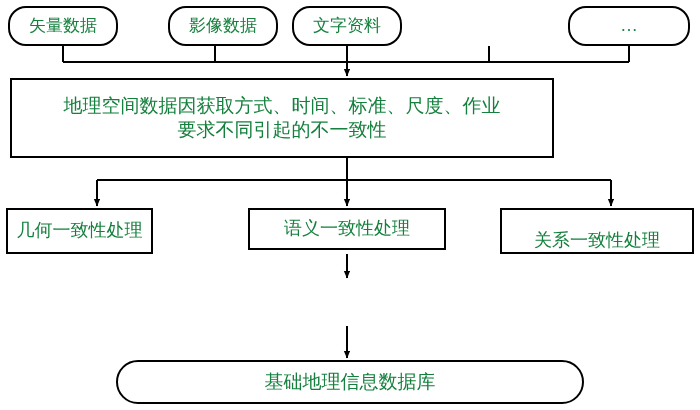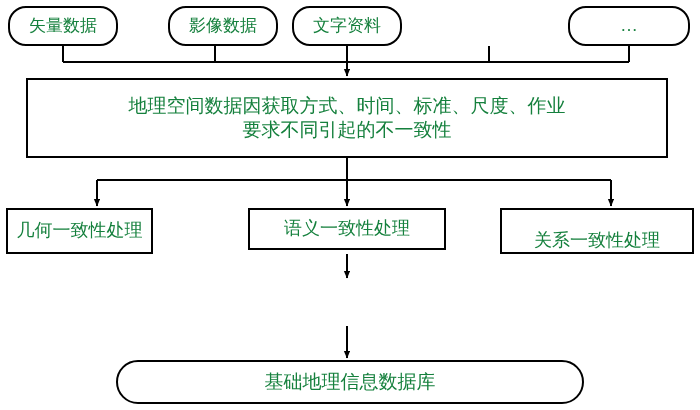--- a/index.html
+++ b/index.html
@@ -103,21 +103,21 @@
   <div class="node rounded src" style="left:152px; width:110px;margin-left:16px;">
     <span class="lbl">影像数据</span>
   </div>
   <div class="node rounded src" style="left:292px; width:110px;">
     <span class="lbl">文字资料</span>
   </div>
   <div class="node rounded src" style="left:568px; width:122px;">
     <span class="lbl">…</span>
   </div>
 
-  <div class="node big" style="left:26px; top:78px; width:642px; height:80px;">
+  <div class="node big" style="left:10px; top:78px; width:544px; height:80px;">
     <span class="lbl">地理空间数据因获取方式、时间、标准、尺度、作业
 要求不同引起的不一致性</span>
   </div>
 
   <div class="node stage" style="left:6px; top:208px; width:147px; height:46px;">
     <span class="lbl">几何一致性处理</span>
   </div>
   <div class="node stage" style="left:248px; top:208px; width:198px; height:42px;">
     <span class="lbl">语义一致性处理</span>
   </div>

